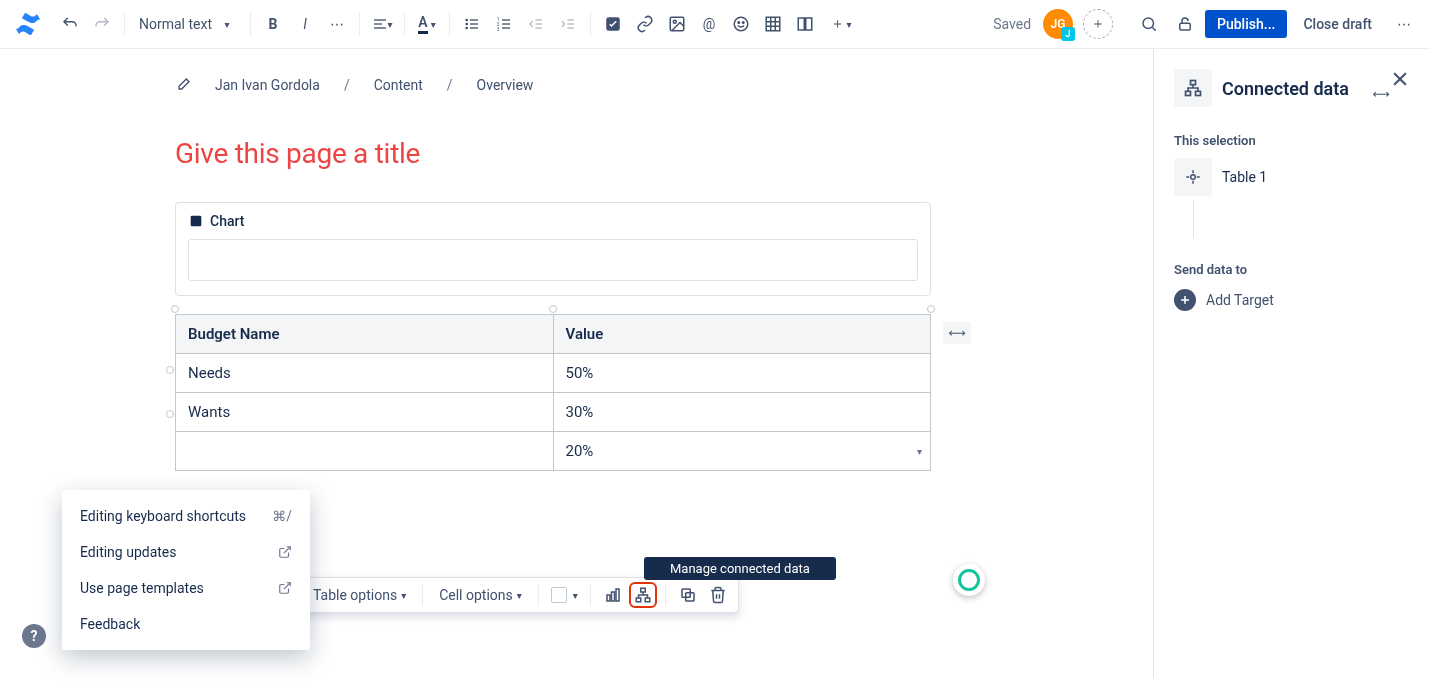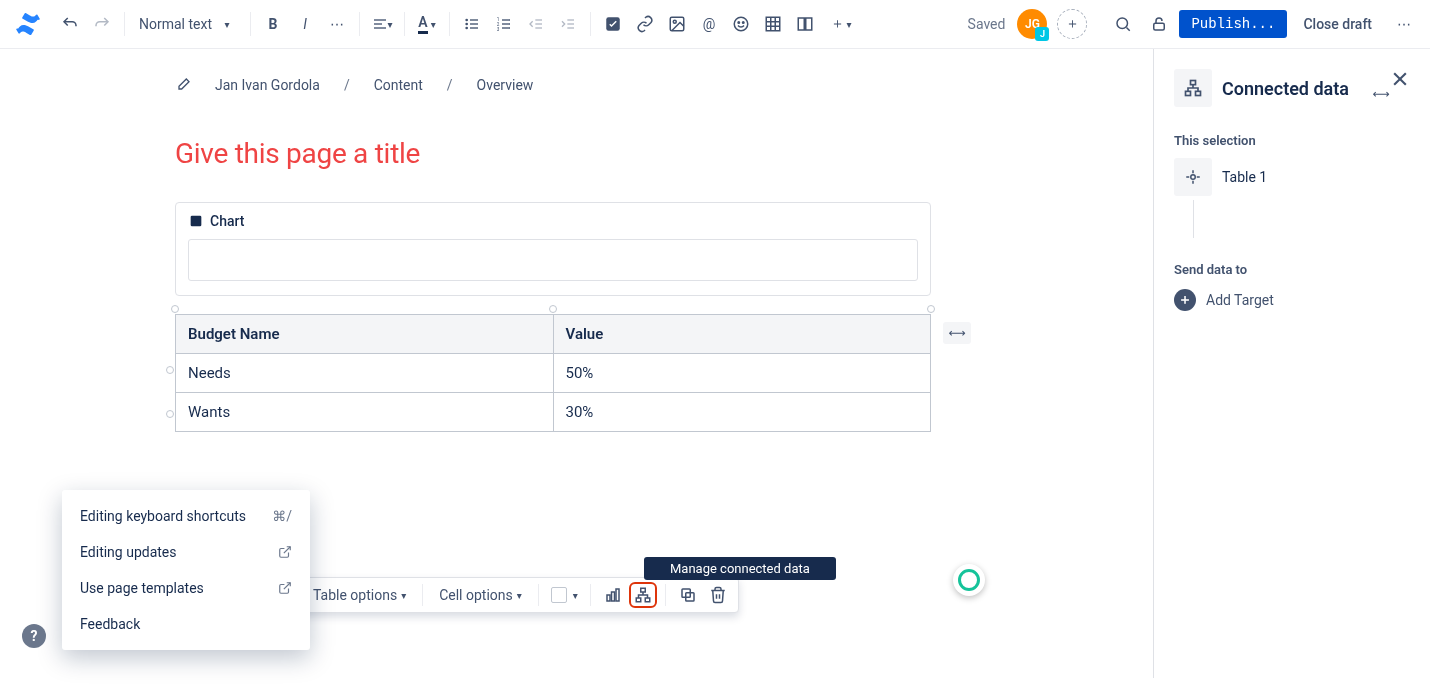--- a/index.html
+++ b/index.html
@@ -45,21 +45,20 @@
     display:flex; align-items:center; justify-content:center;
   }
   .plus-circle {
     width: 30px; height: 30px; border: 1.5px dashed #A5ADBA; border-radius: 50%;
     display:flex; align-items:center; justify-content:center; color:#42526E;
     margin-left:6px; margin-right:16px;
   }
   .primary-btn {
     background:#0052CC; color:#fff; padding:6px 12px; border-radius:3px;
     font-weight:500;
-    font-family:Liberation Mono, monospace;
   }
   .link-btn { color:#42526E; padding:6px 12px; font-weight:500; }
   .tb-right { margin-left:auto; display:flex; align-items:center; gap:4px; }
   
   .main {
     display:flex; height: calc(684px - 55px);
   }
   .editor-col { flex: 1; position:relative; padding: 0 0 0 0; }
   .editor-inner { max-width: 760px; margin-left: 175px; padding-top: 28px; }
   .breadcrumbs { display:flex; align-items:center; gap:24px; font-size:14px; color:#42526E; }
@@ -401,20 +400,27 @@
           </thead>
           <tbody>
             <tr>
               <td>Needs</td>
               <td>50%</td>
             </tr>
             <tr>
               <td>Wants</td>
               <td>30%</td>
             </tr>
+            <tr>
+              <td></td>
+              <td class="last-cell">
+                <span>20%</span>
+                <span class="cell-chev">▾</span>
+              </td>
+            </tr>
           </tbody>
         </table>
       </div>
     </div>
 
     <div class="float-tb">
       <span class="opt">
         <span>Table options</span>
         <span class="chev-down">▾</span>
       </span>

